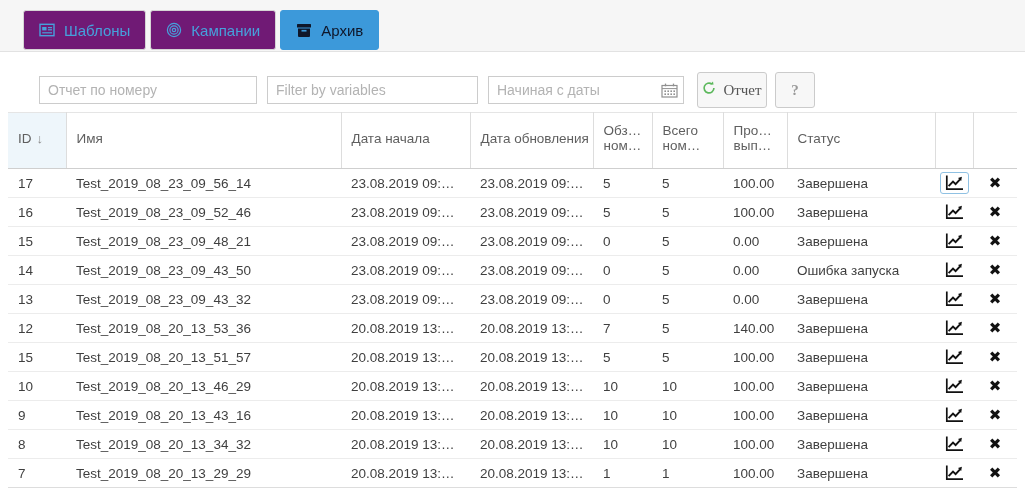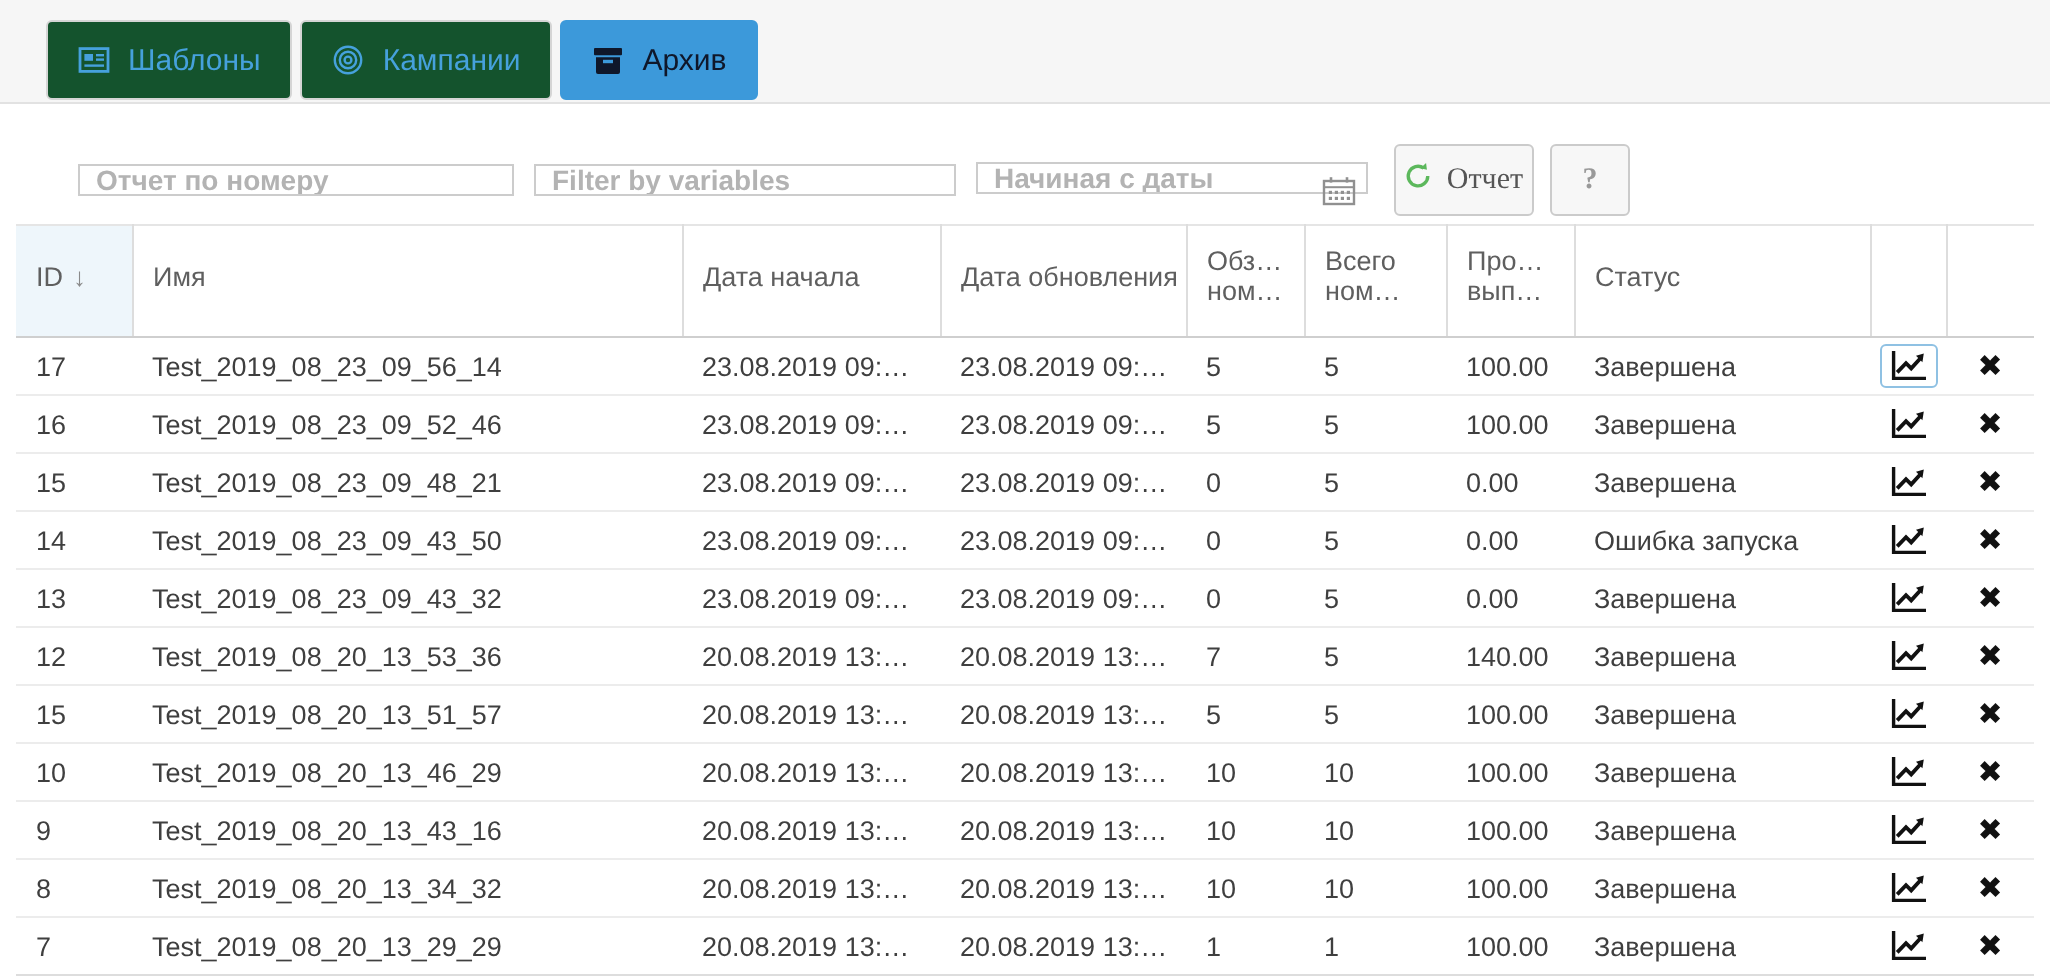--- a/index.html
+++ b/index.html
@@ -13,29 +13,29 @@
     --cell-text:#3f3f3f;
   }
   *{box-sizing:border-box;margin:0;padding:0;}
   html,body{width:1025px;height:489px;background:#fff;overflow:hidden;
     font-family:"Liberation Sans", sans-serif;}
 
   
   .tabbar{height:52px;background:var(--toolbar-bg);border-bottom:1px solid #e2e2e2;
     padding:10px 0 0 23px;display:flex;gap:4px;}
   .tab{height:40px;display:inline-flex;align-items:center;gap:9px;padding:0 15px;
-    background:#14532d;border:1px solid #d5d5d5;border-radius:3px;color:var(--tab-blue);
+    background:#701a75;border:1px solid #d5d5d5;border-radius:3px;color:var(--tab-blue);
     font-size:15px;cursor:pointer;font-family:inherit;}
   .tab.active{background:var(--accent);border-color:var(--accent);color:#0f172a;}
   .tab svg{display:block;}
 
   
   .filterbar{margin-top:20px;height:36px;display:flex;align-items:center;padding-left:39px;}
-  .filterbar input{height:16px;border:1px solid #ccc;border-radius:0;padding:0 8px;
-    font-size:14px;color:#444;font-family:inherit;outline:none;font-weight:bold;}
+  .filterbar input{height:28px;border:1px solid #ccc;border-radius:0;padding:0 8px;
+    font-size:14px;color:#444;font-family:inherit;outline:none;}
   .filterbar input::placeholder{color:#b3b3b3;}
   .in-num{width:218px;margin-right:10px;}
   .in-var{width:211px;margin-right:10px;}
   .datebox{position:relative;margin-right:13px;}
   .datebox.last{margin-right:30px;}
   .datebox input{width:196px;padding-right:16px;}
   .datebox.last input{width:180px;}
   .datebox .cal{position:absolute;right:6px;top:7px;pointer-events:none;}
   .btn{height:36px;background:#f7f7f7;border:1px solid #cbcbcb;border-radius:3px;
     font-size:15px;color:#555;display:inline-flex;align-items:center;justify-content:center;

